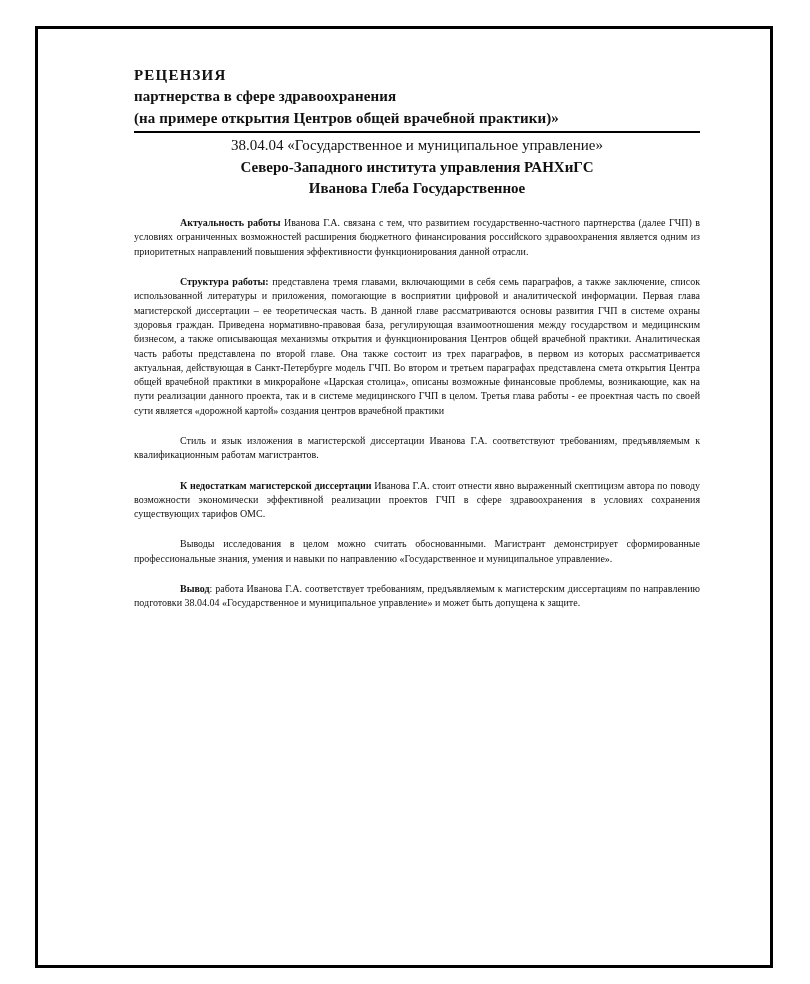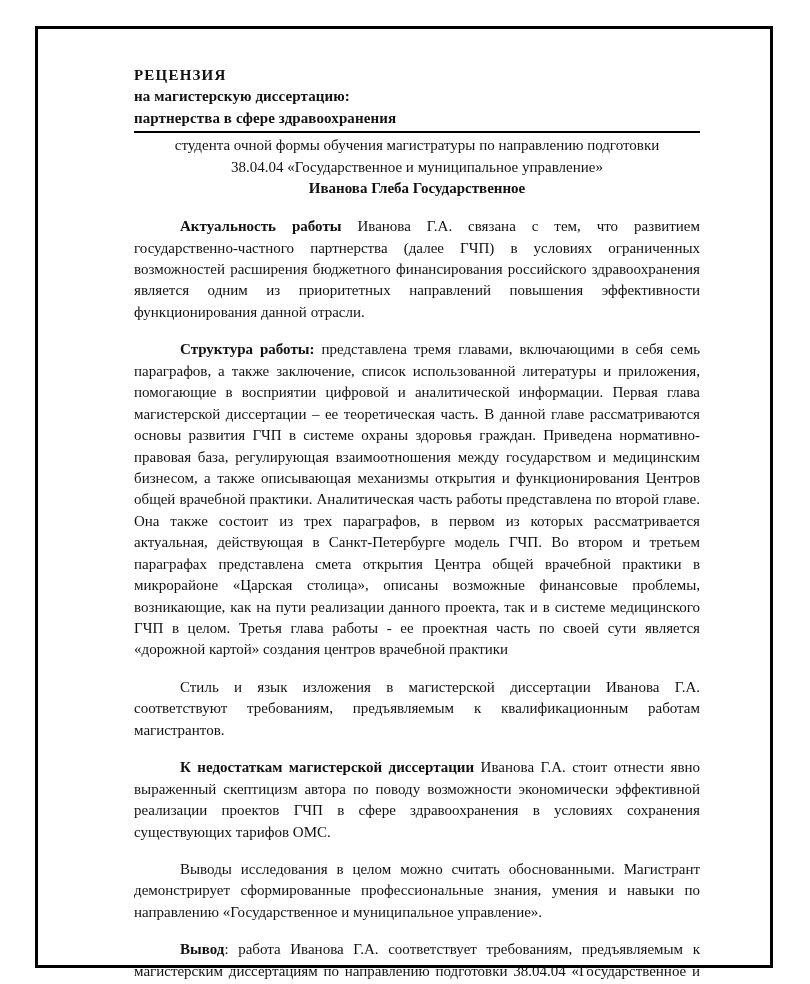--- a/index.html
+++ b/index.html
@@ -69,50 +69,50 @@
     font-weight: bold;
   }
 
   
   .body-text {
     margin-top: 16px;
   }
   .para {
     text-align: justify;
     text-justify: inter-word;
-    font-size: 15px;
+    font-size: 10px;
     line-height: 1.43;
     margin: 0;
     text-indent: 46px;
     hyphens: none;
   }
   .para + .para {
     margin-top: 16px;
   }
   .para b {
     font-weight: bold;
   }
 </style>
 </head>
 <body>
 
 <div class="page-frame">
   <div class="page-body">
 
     <div class="title-block">
       <span class="tl title-main">РЕЦЕНЗИЯ</span>
-      <span class="tl">на магистерскую диссертацию:</span>
       <span class="tl">партнерства в сфере здравоохранения</span>
+      <span class="tl">(на примере открытия Центров общей врачебной практики)»</span>
     </div>
 
     <hr class="title-rule">
 
     <div class="sub-block">
-      <span class="sl">студента очной формы обучения магистратуры по направлению подготовки</span>
       <span class="sl">38.04.04 «Государственное и муниципальное управление»</span>
+      <span class="sl bold">Северо-Западного института управления РАНХиГС</span>
       <span class="sl bold">Иванова Глеба Государственное</span>
     </div>
 
     <div class="body-text">
 
       <p class="para"><b>Актуальность работы</b><span> Иванова Г.А. связана с тем, что развитием государственно-частного партнерства (далее ГЧП) в условиях ограниченных возможностей расширения бюджетного финансирования российского здравоохранения является одним из приоритетных направлений повышения эффективности функционирования данной отрасли.</span></p>
 
       <p class="para"><b>Структура работы:</b><span> представлена тремя главами, включающими в себя семь параграфов, а также заключение, список использованной литературы и приложения, помогающие в восприятии цифровой и аналитической информации. Первая глава магистерской диссертации – ее теоретическая часть. В данной главе рассматриваются основы развития ГЧП в системе охраны здоровья граждан. Приведена нормативно-правовая база, регулирующая взаимоотношения между государством и медицинским бизнесом, а также описывающая механизмы открытия и функционирования Центров общей врачебной практики. Аналитическая часть работы представлена по второй главе. Она также состоит из трех параграфов, в первом из которых рассматривается актуальная, действующая в Санкт-Петербурге модель ГЧП. Во втором и третьем параграфах  представлена  смета открытия Центра общей врачебной практики в микрорайоне «Царская столица», описаны возможные финансовые проблемы, возникающие, как на пути реализации данного проекта, так и в системе медицинского ГЧП в целом. Третья глава работы - ее проектная часть по своей сути является «дорожной картой» создания центров врачебной практики</span></p>
 
       <p class="para"><b></b><span>Стиль и язык изложения в магистерской диссертации Иванова Г.А. соответствуют требованиям, предъявляемым к квалификационным работам магистрантов.</span></p>

